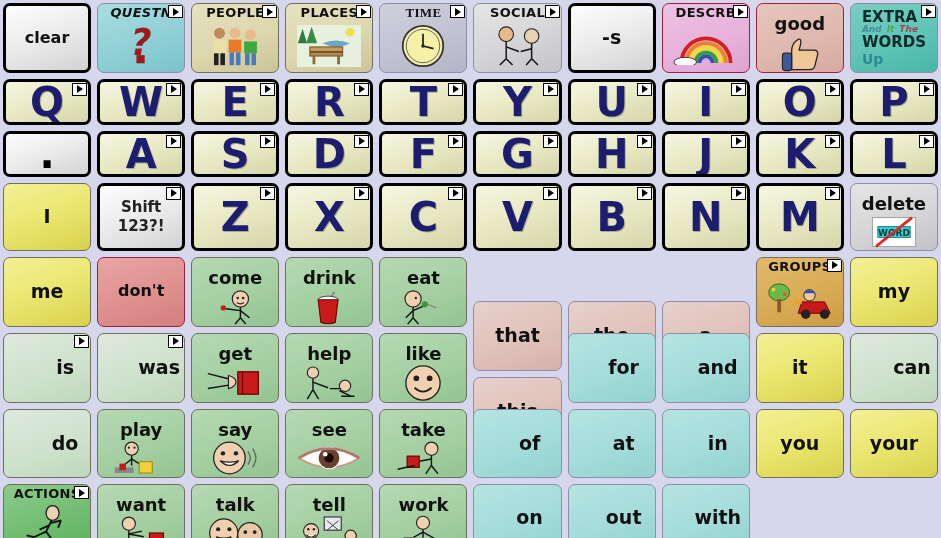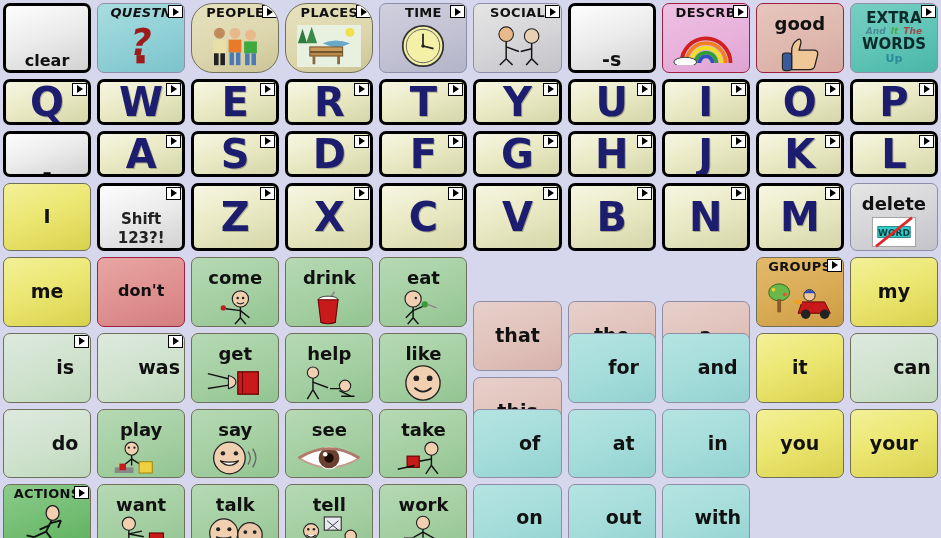--- a/index.html
+++ b/index.html
@@ -36,28 +36,28 @@
   
   .bd-thick{border:3px solid #000;}
   .bd-thin-gray{border:1px solid #8e8ea8;}
   .bd-thin-red{border:1px solid #9c2040;}
   .bd-thin-olive{border:1px solid #70705a;}
 
   
   .g-letter{background:linear-gradient(160deg,#f6f6e3 0%,#eaeac6 45%,#d6d6aa 100%);}
   .g-yellow{background:linear-gradient(160deg,#f3f098 0%,#ece772 45%,#d8d14e 100%);}
   .g-teal{background:linear-gradient(160deg,#a8dde0 0%,#8fd0d6 55%,#7cc3cb 100%);font-style:italic;}
-  .g-tan{background:linear-gradient(160deg,#e7e2bf 0%,#ddd7ae 55%,#ccc497 100%);border-radius:22px;}
-  .g-lav{background:linear-gradient(160deg,#cfcfdd 0%,#c2c2d4 55%,#b4b4c8 100%);}
+  .g-tan{background:linear-gradient(160deg,#e7e2bf 0%,#ddd7ae 55%,#ccc497 100%);}
+  .g-lav{background:linear-gradient(160deg,#cfcfdd 0%,#c2c2d4 55%,#b4b4c8 100%);font-family:Liberation Serif, serif;}
   .g-silver{background:linear-gradient(160deg,#e5e5e5 0%,#d5d5d8 55%,#c2c2c8 100%);}
   .g-pink{background:linear-gradient(160deg,#eec1e2 0%,#e7b2dc 55%,#deA3d3 100%);}
   .g-salmon{background:linear-gradient(160deg,#e7c6bd 0%,#dfb8ae 55%,#d6aaa0 100%);}
   .g-turq{background:linear-gradient(160deg,#76cfc2 0%,#5fc4b6 55%,#49b6a7 100%);}
   .g-red{background:linear-gradient(160deg,#e8a6a4 0%,#de908f 55%,#d37f7e 100%);}
-  .g-white{background:linear-gradient(160deg,#fdfdfd 0%,#ebebeb 50%,#d2d2d2 100%);justify-content:flex-end;}
+  .g-white{background:linear-gradient(160deg,#fdfdfd 0%,#ebebeb 50%,#d2d2d2 100%);}
   .g-green{background:linear-gradient(160deg,#b6d9b4 0%,#a4cfa2 55%,#93c492 100%);}
   .g-lgreen{background:linear-gradient(160deg,#dde9dd 0%,#cfe2cd 55%,#bed8bc 100%);padding-left:36px;}
   .g-rose{background:linear-gradient(160deg,#e7d0ca 0%,#e0c2bb 55%,#d6b2ab 100%);margin-top:44px;}
   .g-cyan{background:linear-gradient(160deg,#b4e4e2 0%,#a4dcda 55%,#92d2d0 100%);padding-left:24px;}
   .g-gold{background:linear-gradient(160deg,#e2b96b 0%,#d9ab55 55%,#cc9c44 100%);}
   .g-dgreen{background:linear-gradient(160deg,#8ccb8a 0%,#72bd72 55%,#5bb05d 100%);}
 
   .big-letter{
     font-size:40px;font-weight:bold;color:#1d1d70;
     letter-spacing:0;line-height:1;
@@ -92,21 +92,21 @@
     display:flex;align-items:center;justify-content:center;
   }
   .corner::after{
     content:"";
     width:0;height:0;
     border-left:6px solid #000;
     border-top:4px solid transparent;
     border-bottom:4px solid transparent;
     margin-left:1px;
   }
-  .stacked{display:flex;flex-direction:column;align-items:center;justify-content:center;height:100%;}
+  .stacked{display:flex;flex-direction:column;align-items:flex-start;justify-content:center;height:100%;}
   .two-line{font-size:15px;font-weight:bold;color:#222;line-height:1.25;text-align:center;}
   .extra-mini{
     font-size:9px;font-weight:bold;line-height:1;
     display:flex;gap:5px;align-items:flex-end;justify-content:center;
   }
   .extra-mini i{font-style:italic;}
   .extra-big{font-size:15px;font-weight:bold;color:#0b2b2b;line-height:1.1;}
 </style>
 </head>
 <body>
@@ -242,21 +242,21 @@
     <div class="cellwrap">
       <div class="cell g-turq bd-thin-gray">
         <div class="stacked">
           <div class="extra-big">EXTRA</div>
           <div class="extra-mini">
             <i style="color: rgb(74, 138, 154);">And</i>
             <i style="color: rgb(74, 168, 74);">It</i>
             <i style="color: rgb(154, 74, 74);">The</i>
           </div>
           <div class="extra-big">WORDS</div>
-          <div style="font-size: 11px; font-weight: bold; color: rgb(42, 138, 154);">Up</div>
+          <div style="font-size: 14px; font-weight: bold; color: rgb(42, 138, 154);">Up</div>
         </div>
         <div class="corner"></div>
       </div>
     </div>
     <div class="cellwrap">
       <div class="cell g-letter bd-thick">
         <div class="big-letter">Q</div>
         <div class="corner"></div>
       </div>
     </div>

